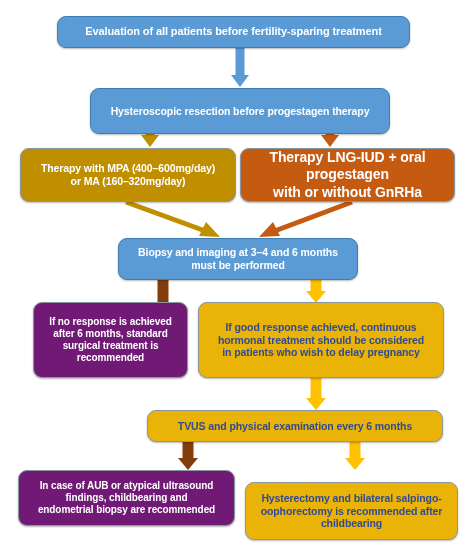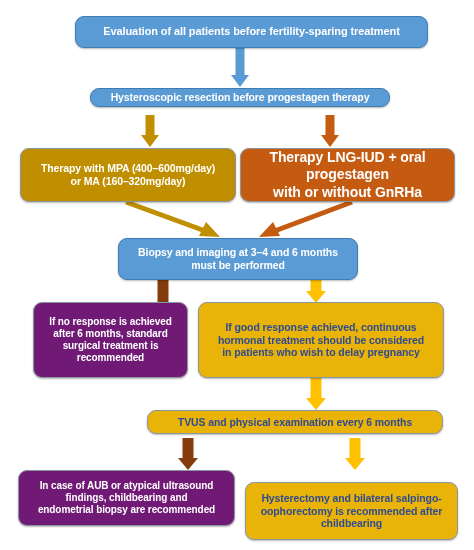--- a/index.html
+++ b/index.html
@@ -120,25 +120,25 @@
   <div class="varrow" style="left:188px; top:438px;">
     <div class="shaft" style="width:11px; height:20px; background:#843C0C;"></div>
     <div class="head" style="top:20px; border-left:10px solid transparent; border-right:10px solid transparent; border-top:12px solid #843C0C;"></div>
   </div>
 
   <div class="varrow" style="left:355px; top:438px;">
     <div class="shaft" style="width:11px; height:20px; background:#FFC000;"></div>
     <div class="head" style="top:20px; border-left:10px solid transparent; border-right:10px solid transparent; border-top:12px solid #FFC000;"></div>
   </div>
 
-  <div class="node n-blue" style="left:75px; top:16px; width:353px; height:32px; font-size:11px;">
+  <div class="node n-blue" style="left:57px; top:16px; width:353px; height:32px; font-size:11px;">
     <span>Evaluation of all patients before fertility-sparing treatment</span>
   </div>
 
-  <div class="node n-blue" style="left:90px; top:88px; width:300px; height:19px; font-size:10.5px;">
+  <div class="node n-blue" style="left:90px; top:88px; width:300px; height:46px; font-size:10.5px;">
     <span>Hysteroscopic resection before progestagen therapy</span>
   </div>
 
   <div class="node n-olive" style="left:20px; top:148px; width:216px; height:54px; font-size:10.5px;">
     <span>Therapy with MPA (400–600mg/day)
 or MA (160–320mg/day)</span>
   </div>
 
   <div class="node n-orange" style="left:240px; top:148px; width:215px; height:54px; font-size:14px;">
     <span>Therapy LNG-IUD + oral progestagen
@@ -156,21 +156,21 @@
 surgical treatment is
 recommended</span>
   </div>
 
   <div class="node n-yellow" style="left:198px; top:302px; width:246px; height:76px; font-size:10.5px;">
     <span>If good response achieved, continuous
 hormonal treatment should be considered
 in patients who wish to delay pregnancy</span>
   </div>
 
-  <div class="node n-yellow" style="left:147px; top:410px; width:296px; height:24px; font-size:10.5px;">
+  <div class="node n-yellow" style="left:147px; top:410px; width:296px; height:32px; font-size:10.5px;">
     <span>TVUS and physical examination every 6 months</span>
   </div>
 
   <div class="node n-brown" style="left:18px; top:470px; width:217px; height:56px; font-size:10px;">
     <span>In case of AUB or atypical ultrasound
 findings, childbearing and
 endometrial biopsy are recommended</span>
   </div>
 
   <div class="node n-yellow" style="left:245px; top:482px; width:213px; height:58px; font-size:10.5px;">

